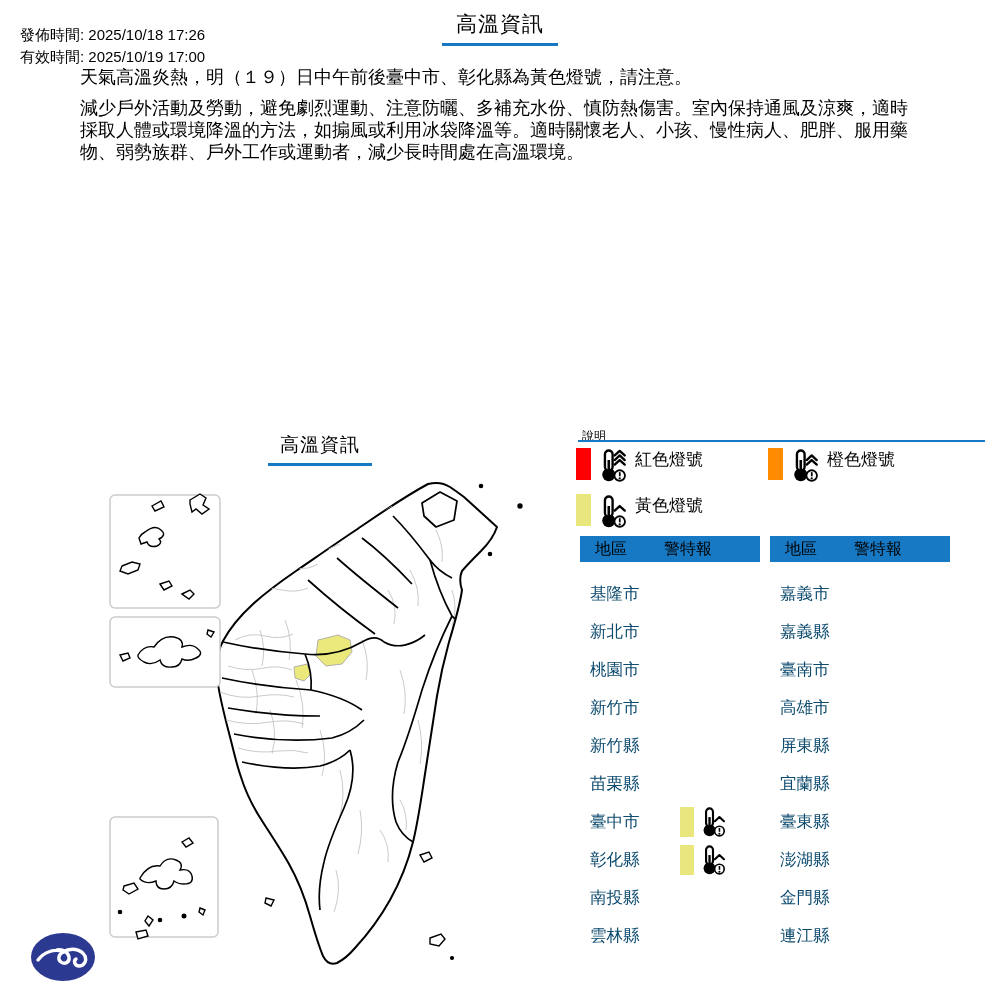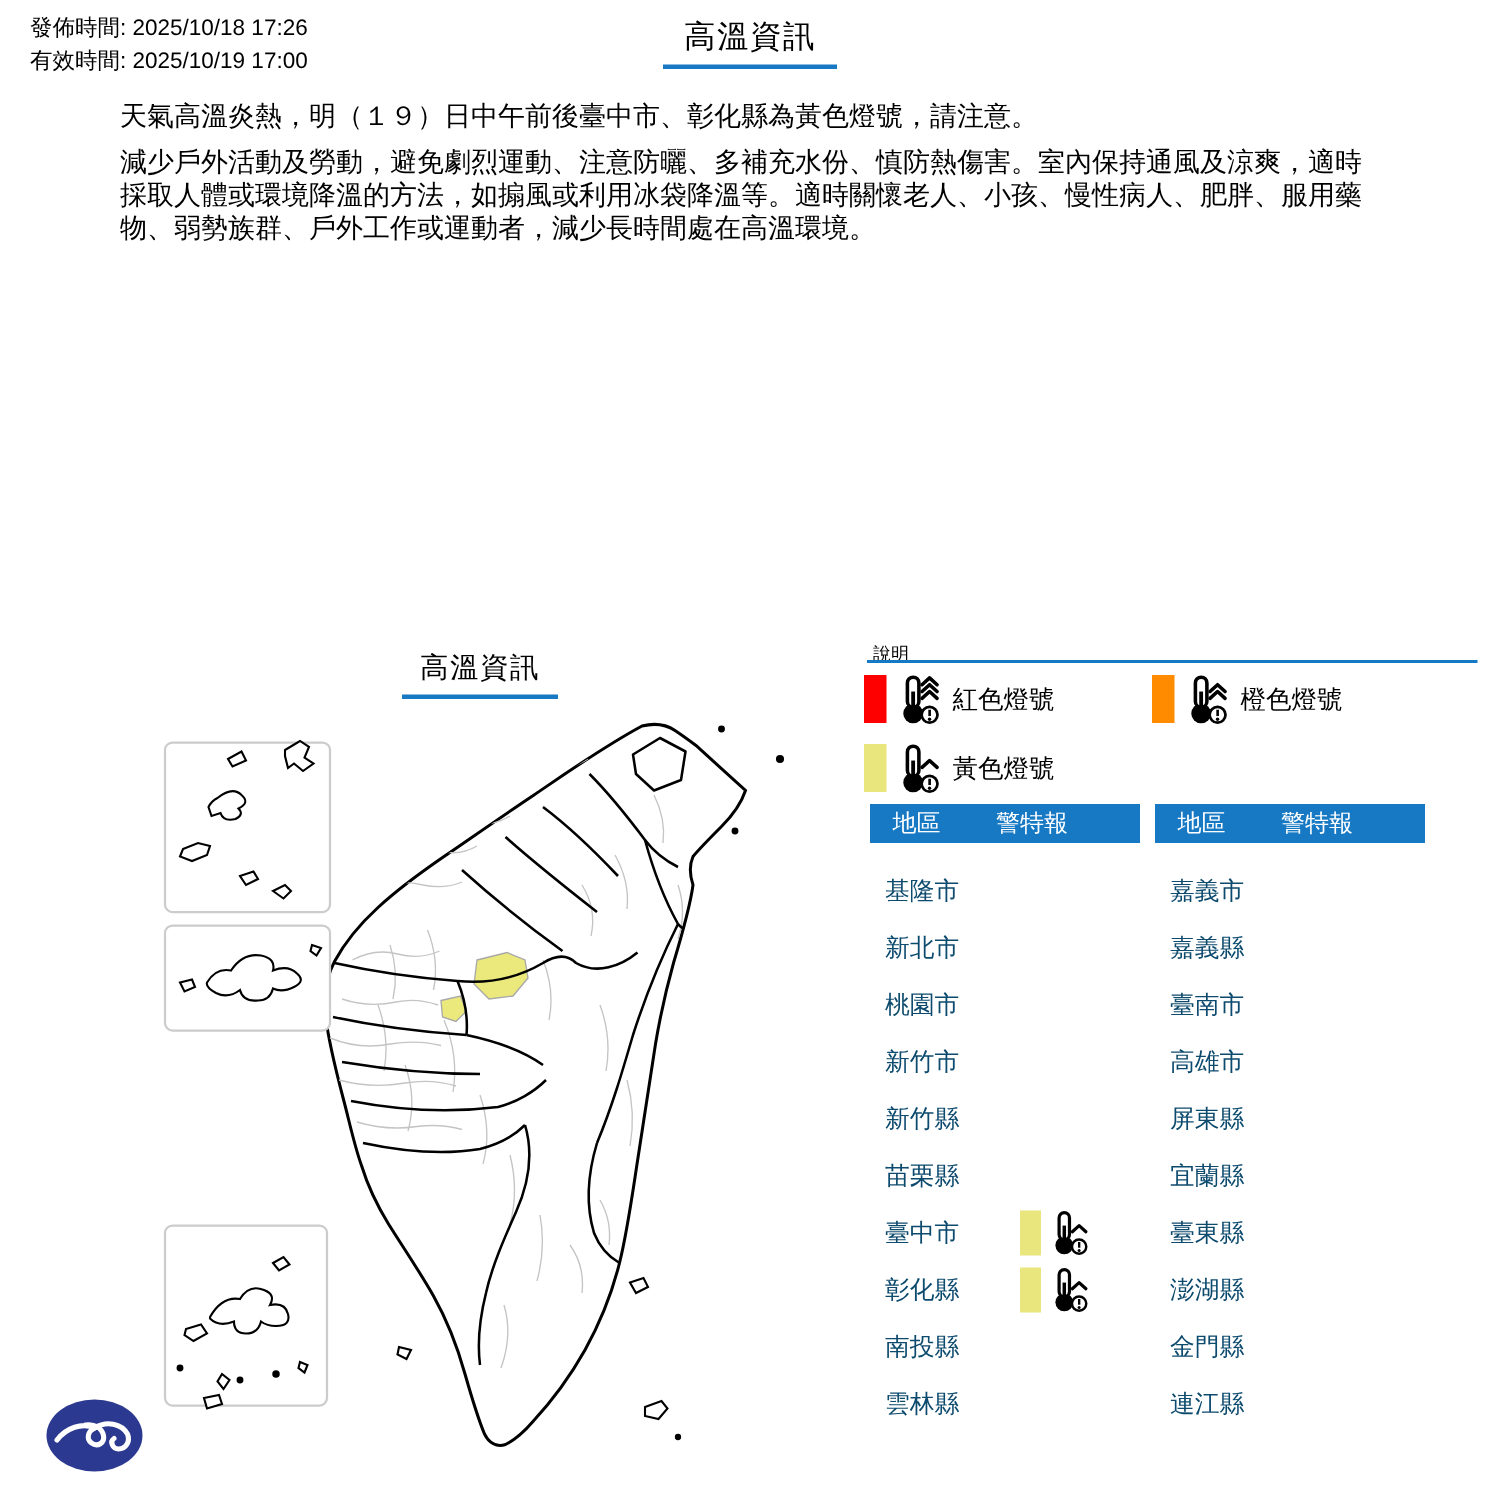--- a/index.html
+++ b/index.html
@@ -2,21 +2,21 @@
 <html style="--accent-blue: #1779c4; --map-highlight: #ece97c; --logo-blue: #2b3990; --county-border: #000000; --township-border: #c4c4c4;"><head>
 <meta charset="utf-8">
 <style>
   html,body{margin:0;padding:0;}
   body{
     width:1000px;height:1000px;position:relative;background:#fff;
     font-family:"Liberation Sans","DejaVu Sans",sans-serif;color:#000;
     overflow:hidden;
   }
   
-  .timestamps{position:absolute;left:20px;top:8px;font-size:15px;line-height:22px;}
+  .timestamps{position:absolute;left:20px;top:24px;font-size:15px;line-height:22px;}
   .main-title{
     position:absolute;left:50%;top:10px;transform:translateX(-50%);
     font-size:21px;letter-spacing:1px;
     border-bottom:3px solid var(--accent-blue);padding:0 14px 5px 14px;white-space:nowrap;
   }
   
   .bulletin{position:absolute;left:80px;top:66px;width:832px;font-size:18px;line-height:22px;}
   .bulletin p{margin:0 0 9px 0;}
   
   .map-title{
@@ -25,30 +25,30 @@
     border-bottom:3px solid var(--accent-blue);padding:0 12px 5px 12px;white-space:nowrap;
   }
   .map-wrap{position:absolute;left:100px;top:470px;width:470px;height:528px;}
   
   .legend-title{position:absolute;left:582px;top:428px;font-size:12px;text-align:right;}
   .legend-rule{position:absolute;left:578px;top:440px;width:407px;height:0;border-top:2.5px solid var(--accent-blue);}
   .legend-grid{
     position:absolute;left:576px;top:448px;width:409px;
     display:grid;grid-template-columns:192px 1fr;row-gap:10px;
   }
-  .legend-item{display:flex;align-items:center;height:36px;}
+  .legend-item{display:flex;height:36px;}
   .color-square{width:15px;height:32px;display:inline-block;}
   .legend-item .thermo{margin-left:5px;display:inline-flex;}
   .legend-label{margin-left:8px;font-size:17px;}
   
   .region-table{position:absolute;width:180px;}
   .region-table.left{left:580px;top:536px;}
   .region-table.right{left:770px;top:536px;}
   .table-header{
-    height:26px;background:var(--accent-blue);color:#ffffff;font-size:16px;
+    height:26px;background:var(--accent-blue);color:#000000;font-size:16px;
     display:flex;align-items:center;
   }
   .table-header .col-region{padding-left:15px;}
   .table-header .col-warning{margin-left:37px;}
   .rows{margin-top:13px;}
   .region-row{height:38px;display:flex;align-items:center;position:relative;}
   .region-name{font-size:16.5px;padding-left:10px;color:#0c4a6e;}
   .warning-cell{position:absolute;left:100px;display:flex;align-items:center;height:100%;}
   .warning-cell .wsquare{width:14px;height:30px;display:inline-block;}
   .warning-cell .thermo{margin-left:4px;display:inline-flex;}

